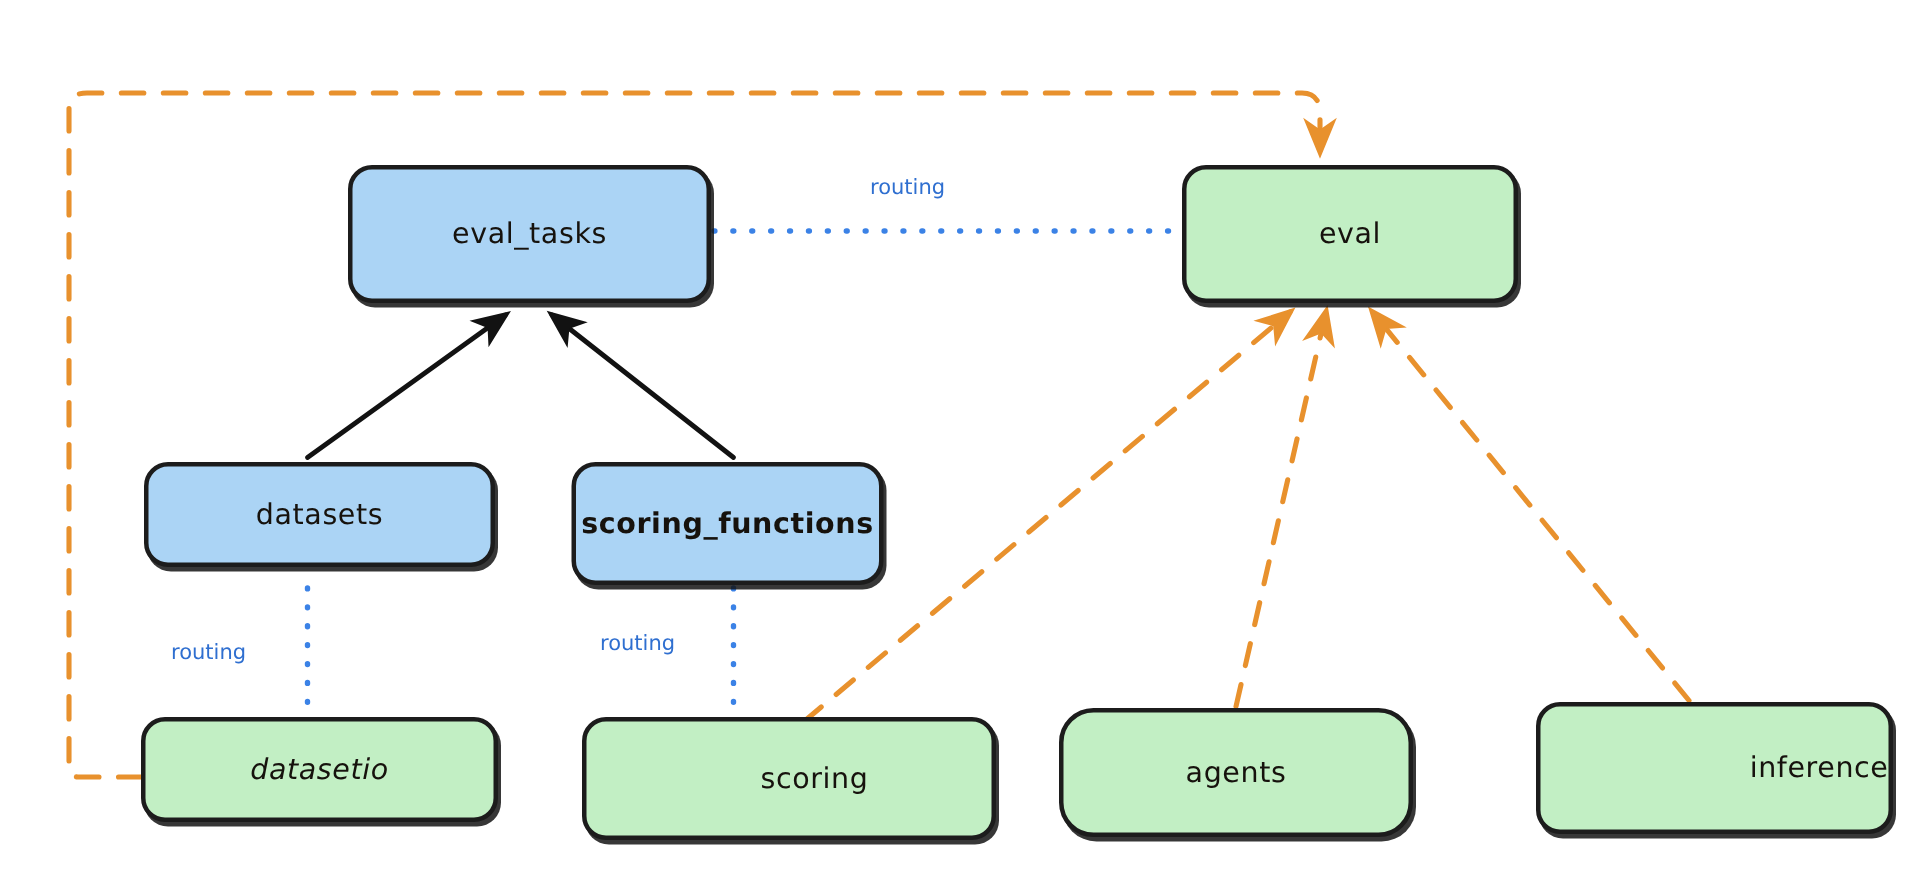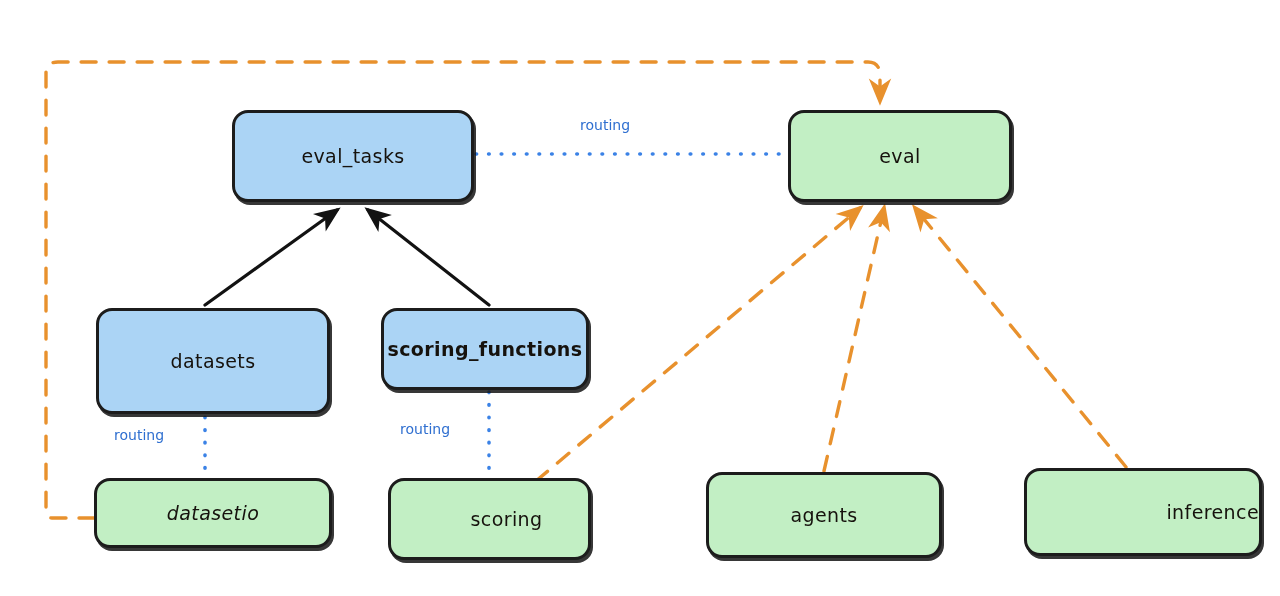--- a/index.html
+++ b/index.html
@@ -85,37 +85,37 @@
   </svg>
 
   <div class="node blue" style="left:232px; top:110px; width:242px; height:92px;">
     <span>eval_tasks</span>
   </div>
 
   <div class="node green" style="left:788px; top:110px; width:224px; height:92px;">
     <span>eval</span>
   </div>
 
-  <div class="node blue" style="left:96px; top:308px; width:234px; height:106px;text-align:right;">
+  <div class="node blue" style="left:96px; top:308px; width:234px; height:70px;text-align:right;">
     <span>datasets</span>
   </div>
 
   <div class="node blue" style="left:381px; top:308px; width:208px; height:82px;font-weight:bold;">
     <span>scoring_functions</span>
   </div>
 
   <div class="node green" style="left:94px; top:478px; width:238px; height:70px;font-style:italic;">
     <span>datasetio</span>
   </div>
 
-  <div class="node green" style="left:388px; top:478px; width:203px; height:82px;padding-left:34px;">
+  <div class="node green" style="left:388px; top:478px; width:276px; height:82px;padding-left:34px;">
     <span>scoring</span>
   </div>
 
-  <div class="node green" style="left:706px; top:472px; width:236px; height:86px;">
+  <div class="node green" style="left:706px; top:472px; width:236px; height:86px;border-radius:23px;">
     <span>agents</span>
   </div>
 
   <div class="node green" style="left:1024px; top:468px; width:238px; height:88px;justify-content:flex-end;">
     <span>inference</span>
   </div>
 
   <div class="edge-label" style="left:580px; top:117px;">routing</div>
 
   <div class="edge-label" style="left:114px; top:427px;">routing</div>

